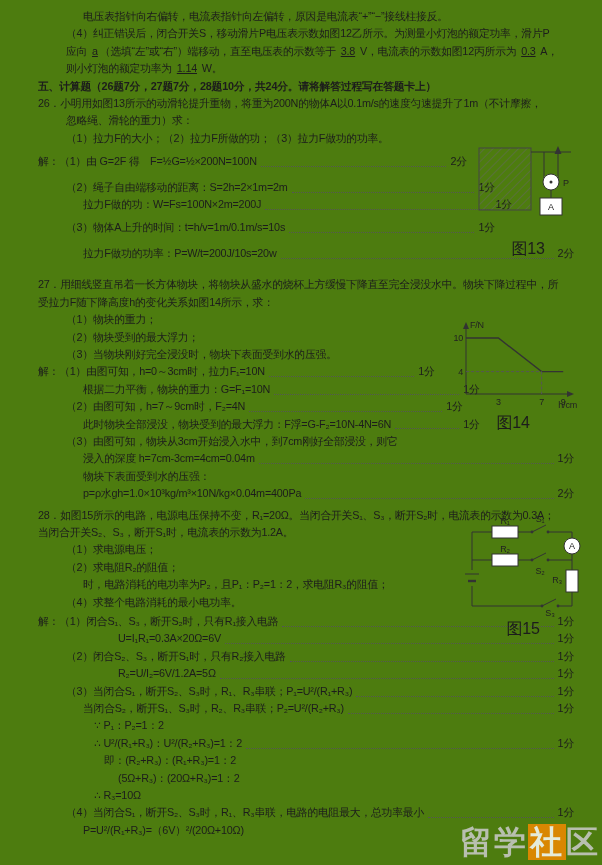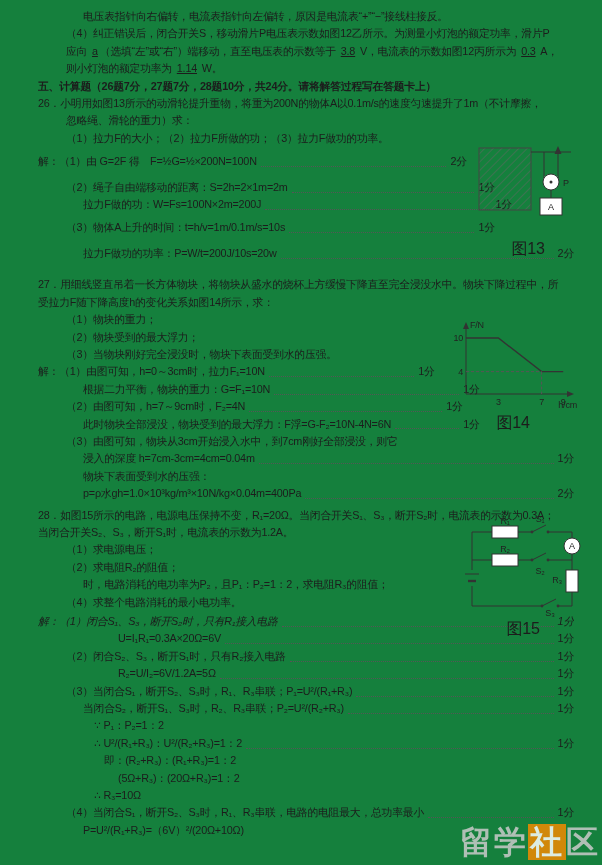--- a/index.html
+++ b/index.html
@@ -1,17 +1,17 @@
 <!DOCTYPE html>
 <html><head>
 <meta charset="utf-8">
 <style>
   html,body{margin:0;padding:0;background:#e8e8e8;}
   #page{
-    position:relative;width:602px;height:865px;margin:0 auto;background:#15803d;
+    position:relative;width:602px;height:865px;margin:0 auto;background:#4d7c0f;
     overflow:hidden;font-family:"Liberation Sans","DejaVu Sans",sans-serif;
     font-size:10.8px;color:#1c1c1c;letter-spacing:-0.2px;
   }
   #lines{position:absolute;left:38px;right:28px;top:8px;}
   .line{line-height:17.4px;white-space:pre;overflow:hidden;}
   .line.has-score{display:flex;}
   .ltext{white-space:pre;flex:0 0 auto;}
   .dots{flex:1 1 auto;min-width:8px;border-bottom:1.6px dotted #555;margin:0 4px 3.5px 4px;align-self:flex-end;}
   .score{white-space:nowrap;flex:0 0 auto;}
   .bold{font-weight:bold;}
@@ -60,21 +60,21 @@
       <div class="line" style="padding-left: 28px;"><span class="ltext">（3）由图可知，物块从3cm开始浸入水中，到7cm刚好全部浸没，则它</span></div>
       <div class="line has-score" style="padding-left: 45px;"><span class="ltext">浸入的深度 h=7cm-3cm=4cm=0.04m</span><span class="dots"></span><span class="score">1分</span></div>
       <div class="line" style="padding-left: 45px;"><span class="ltext">物块下表面受到水的压强：</span></div>
       <div class="line has-score" style="padding-left: 45px;"><span class="ltext">p=ρ水gh=1.0×10³kg/m³×10N/kg×0.04m=400Pa</span><span class="dots"></span><span class="score">2分</span></div>
       <div class="line" style="margin-top: 4px;"><span class="ltext">28．如图15所示的电路，电源电压保持不变，R₁=20Ω。当闭合开关S₁、S₃，断开S₂时，电流表的示数为0.3A；</span></div>
       <div class="line"><span class="ltext">当闭合开关S₂、S₃，断开S₁时，电流表的示数为1.2A。</span></div>
       <div class="line" style="padding-left: 28px;"><span class="ltext">（1）求电源电压；</span></div>
       <div class="line" style="padding-left: 28px;"><span class="ltext">（2）求电阻R₂的阻值；</span></div>
       <div class="line" style="padding-left: 45px; width: 78%;"><span class="ltext">时，电路消耗的电功率为P₂，且P₁：P₂=1：2，求电阻R₃的阻值；</span></div>
       <div class="line" style="padding-left: 28px;"><span class="ltext">（4）求整个电路消耗的最小电功率。</span></div>
-      <div class="line has-score" style="margin-top: 2px; font-style: italic;"><span class="ltext">解：（1）闭合S₁、S₃，断开S₂时，只有R₁接入电路</span><span class="dots"></span><span class="score">1分</span></div>
+      <div class="line has-score" style="margin-top: 2px;"><span class="ltext">解：（1）闭合S₁、S₃，断开S₂时，只有R₁接入电路</span><span class="dots"></span><span class="score">1分</span></div>
       <div class="line has-score" style="padding-left: 80px;"><span class="ltext">U=I₁R₁=0.3A×20Ω=6V</span><span class="dots"></span><span class="score">1分</span></div>
       <div class="line has-score" style="padding-left: 28px;"><span class="ltext">（2）闭合S₂、S₃，断开S₁时，只有R₂接入电路</span><span class="dots"></span><span class="score">1分</span></div>
       <div class="line has-score" style="padding-left: 80px; justify-content: center;"><span class="ltext">R₂=U/I₂=6V/1.2A=5Ω</span><span class="dots"></span><span class="score">1分</span></div>
       <div class="line has-score" style="padding-left: 28px;"><span class="ltext">（3）当闭合S₁，断开S₂、S₃时，R₁、R₃串联；P₁=U²/(R₁+R₃)</span><span class="dots"></span><span class="score">1分</span></div>
       <div class="line has-score" style="padding-left: 45px;"><span class="ltext">当闭合S₂，断开S₁、S₃时，R₂、R₃串联；P₂=U²/(R₂+R₃)</span><span class="dots"></span><span class="score">1分</span></div>
       <div class="line" style="padding-left: 56px;"><span class="ltext">∵ P₁：P₂=1：2</span></div>
       <div class="line has-score" style="padding-left: 56px;"><span class="ltext">∴ U²/(R₁+R₃)：U²/(R₂+R₃)=1：2</span><span class="dots"></span><span class="score">1分</span></div>
       <div class="line" style="padding-left: 66px;"><span class="ltext">即：(R₂+R₃)：(R₁+R₃)=1：2</span></div>
       <div class="line" style="padding-left: 80px;"><span class="ltext">(5Ω+R₃)：(20Ω+R₃)=1：2</span></div>
       <div class="line" style="padding-left: 56px;"><span class="ltext">∴ R₃=10Ω</span></div>

